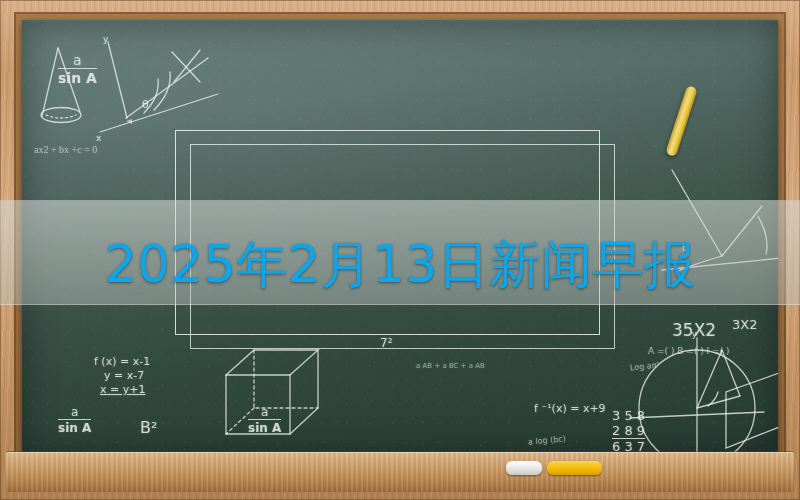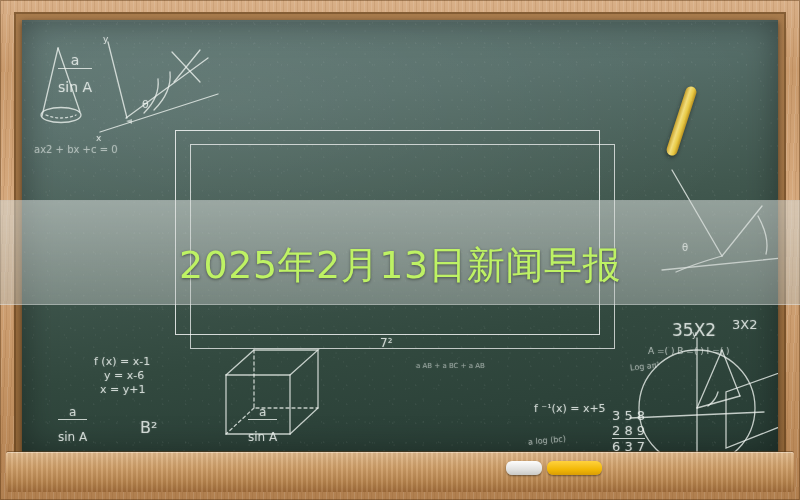--- a/index.html
+++ b/index.html
@@ -62,21 +62,21 @@
   .band{
     position:absolute;left:0;top:200px;width:800px;height:103px;
     background:linear-gradient(180deg, rgba(214,219,216,.56), rgba(198,204,201,.50) 60%, rgba(188,195,192,.46));
     border-top:1px solid rgba(255,255,255,.18);
     border-bottom:1px solid rgba(255,255,255,.14);
     pointer-events:none;
   }
   .title{
     position:absolute;left:0;top:200px;width:800px;height:131px;
     display:flex;align-items:center;justify-content:center;
-    color:#bef264;font-size:38px;letter-spacing:.5px;white-space:nowrap;
+    color:#0ea5e9;font-size:51px;letter-spacing:.5px;white-space:nowrap;
     text-shadow:0 1px 3px rgba(0,0,0,.45);
     font-family:"DejaVu Sans","Liberation Sans",sans-serif;
   }
 
   
   .chalk{position:absolute;border-radius:7px;}
   .chalk.yellow-stick{
     left:676px;top:85px;width:11px;height:72px;
     transform:rotate(18deg);
     background:linear-gradient(90deg,#c8a12c,#f2dd7a 38%,#e8c944 70%,#b9901f);
@@ -105,21 +105,21 @@
 
   
   .ct{
     position:absolute;color:rgba(236,241,238,.82);
     font-family:"DejaVu Sans","Liberation Sans",sans-serif;
     white-space:nowrap;pointer-events:none;
     text-shadow:0 0 2px rgba(255,255,255,.25);
   }
   .frac{display:inline-block;text-align:center;line-height:1.05;}
   .frac .num{display:block;}
-  .frac .den{display:block;border-top:1px solid rgba(236,241,238,.8);padding-top:11px;}
+  .frac .den{display:block;border-top:1px solid rgba(236,241,238,.8);padding-top:2px;font-weight:bold;}
 </style>
 </head>
 <body>
 
 <div id="stage">
 
   <div class="frame"></div>
   <div class="frame-bevel"></div>
 
   <div class="board">
@@ -167,51 +167,51 @@
 
     <div class="ct" style="left:36px;top:33px;font-size:14px;">
       <span class="frac">
         <span class="num">a</span>
         <span class="den">sin A</span>
       </span>
     </div>
     <div class="ct" style="left:81px;top:14px;font-size:9px;">y</div>
     <div class="ct" style="left:74px;top:113px;font-size:9px;">x</div>
     <div class="ct" style="left:120px;top:78px;font-size:11px;">θ</div>
-    <div class="ct" style="left:12px;top:124px;font-size:10px;opacity:.7;">ax2 + bx +c = 0</div>
+    <div class="ct" style="left:12px;top:124px;font-size:10px;opacity:.7;font-family:Liberation Serif, serif;">ax2 + bx +c = 0</div>
 
     <div class="ct" style="left:660px;top:222px;font-size:10px;">θ</div>
 
     <div class="ct" style="left:650px;top:300px;font-size:17px;">35X2</div>
     <div class="ct" style="left:710px;top:297px;font-size:13px;">3X2</div>
     <div class="ct" style="left:626px;top:326px;font-size:9px;opacity:.75;">A =(  ) B =(  ) I =(  )</div>
     <div class="ct" style="left:608px;top:342px;font-size:8px;opacity:.7;transform:rotate(-6deg);">Log aπ¹</div>
 
     <div class="ct" style="left:72px;top:335px;font-size:11px;line-height:14px;">
       <div>f (x)  =  x-1</div>
-      <div style="padding-left:10px;">y  =  x-6</div>
-      <div style="padding-left:6px;">x  =  y+1</div>
+      <div style="padding-left:10px;">y  =  x-7</div>
+      <div style="padding-left:6px;text-decoration:underline;">x  =  y+1</div>
     </div>
     <div class="ct" style="left:358px;top:316px;font-size:12px;">7²</div>
     <div class="ct" style="left:394px;top:342px;font-size:7px;opacity:.65;">a AB + a BC + a AB</div>
     <div class="ct" style="left:36px;top:386px;font-size:12px;">
       <span class="frac">
         <span class="num">a</span>
         <span class="den">sin A</span>
       </span>
     </div>
     <div class="ct" style="left:118px;top:398px;font-size:16px;">B²</div>
     <div class="ct" style="left:226px;top:386px;font-size:12px;">
       <span class="frac">
         <span class="num">a</span>
         <span class="den">sin A</span>
       </span>
     </div>
 
-    <div class="ct" style="left:512px;top:382px;font-size:11px;">f ⁻¹(x)  =  x+5</div>
+    <div class="ct" style="left:512px;top:382px;font-size:11px;">f ⁻¹(x)  =  x+9</div>
     <div class="ct" style="left:506px;top:416px;font-size:8px;opacity:.7;transform:rotate(-5deg);">a log (bc)</div>
     <div class="ct" style="left:590px;top:388px;font-size:13px;line-height:15px;">
       <div>3 5 8</div>
       <div>2 8 9</div>
       <div style="border-top:1px solid rgba(236,241,238,.8);">6 3 7</div>
     </div>
     <div class="ct" style="left:670px;top:310px;font-size:8px;">y</div>
     <div class="ct" style="left:596px;top:386px;font-size:8px;opacity:0;">x</div>
 
     <div class="rect outer"></div>

